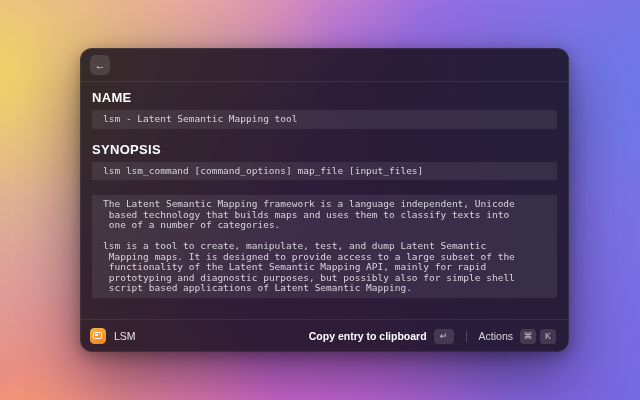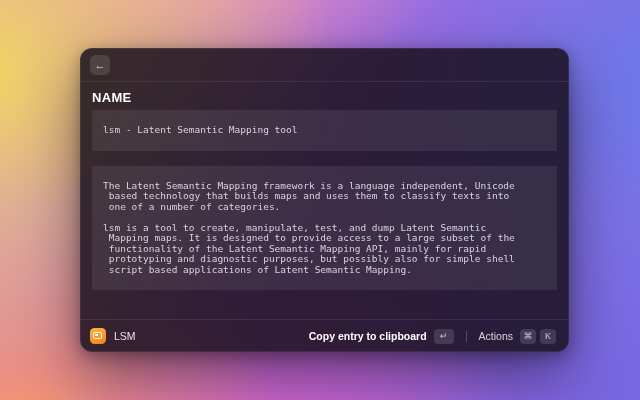--- a/index.html
+++ b/index.html
@@ -56,21 +56,21 @@
     color: #fff;
   }
   .sec-heading {
     font-size: 13px; font-weight: bold; color: #ffffff;
     letter-spacing: 0.3px; line-height: 12px;
   }
   .code {
     margin: 6px 0 15px 0;
     background: rgba(255,255,255,0.08);
     border-radius: 1px;
-    padding: 15px 11px;
+    padding: 4px 11px;
     font-family: "DejaVu Sans Mono", monospace;
     font-size: 9.5px; line-height: 10.5px;
     color: #d9d4de;
     white-space: pre-wrap;
   }
   .footer {
     flex: 0 0 33px;
     border-top: 1px solid rgba(255,255,255,0.08);
     display: flex; align-items: center; justify-content: space-between;
     padding: 0 10px;
@@ -120,20 +120,22 @@
   <div class="window">
 
     <div class="header">
       <button class="back-btn"><span>←</span></button>
     </div>
 
     <div class="content">
       <div class="sec-heading">NAME</div>
       <pre class="code">lsm - Latent Semantic Mapping tool</pre>
 
+      <div class="sec-heading">SYNOPSIS</div>
+      <pre class="code">lsm lsm_command [command_options] map_file [input_files]</pre>
 
       <pre class="code">The Latent Semantic Mapping framework is a language independent, Unicode
  based technology that builds maps and uses them to classify texts into
  one of a number of categories.
 
 lsm is a tool to create, manipulate, test, and dump Latent Semantic
  Mapping maps. It is designed to provide access to a large subset of the
  functionality of the Latent Semantic Mapping API, mainly for rapid
  prototyping and diagnostic purposes, but possibly also for simple shell
  script based applications of Latent Semantic Mapping.</pre>

